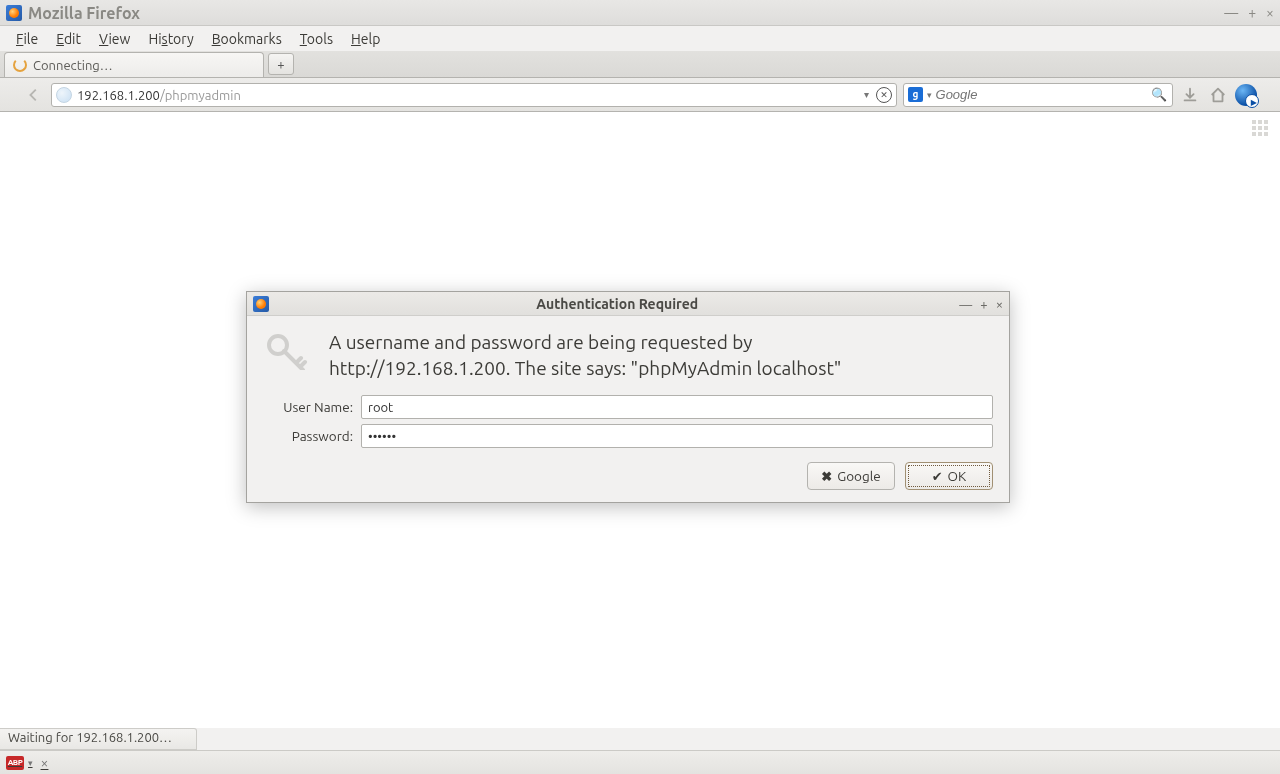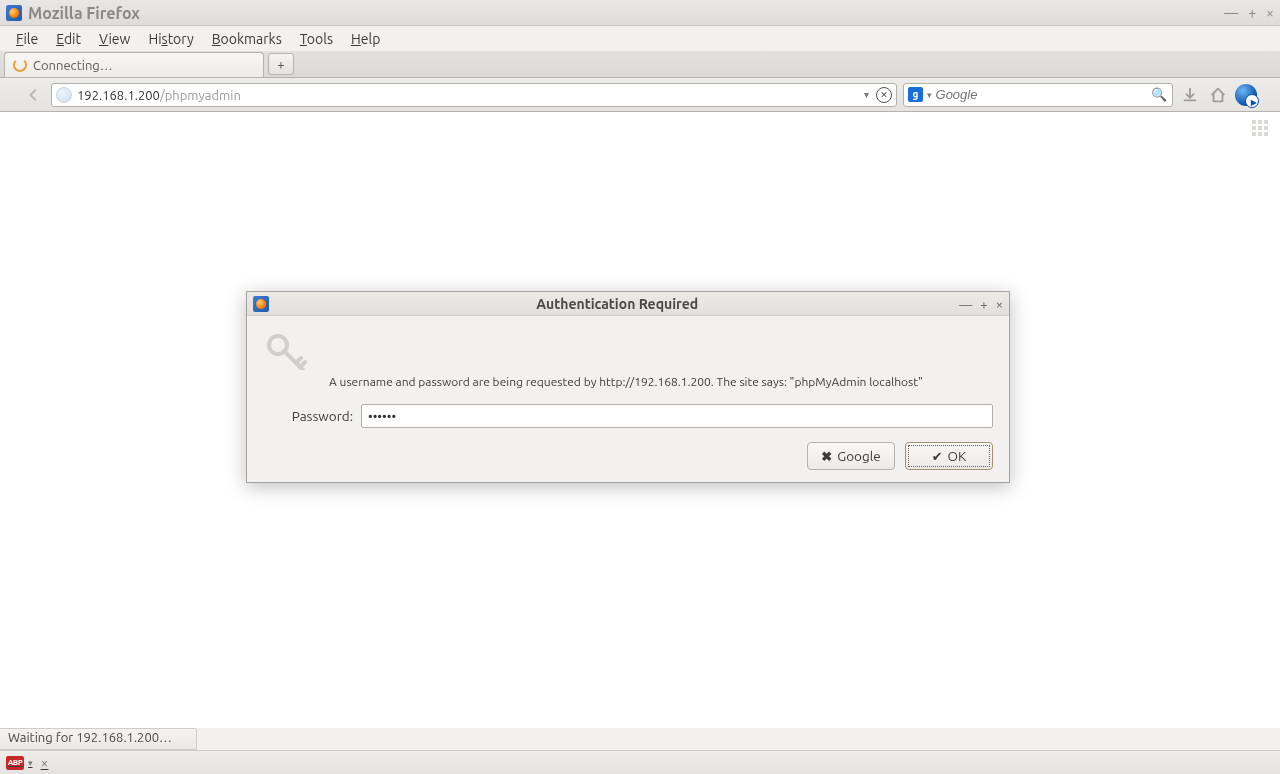--- a/index.html
+++ b/index.html
@@ -202,21 +202,21 @@
 .dialog-titlebar .app-icon{width:16px;height:16px;background:linear-gradient(135deg,#3b7dd8,#255aa6);border-radius:2px;display:flex;align-items:center;justify-content:center;margin-right:6px;}
 .dialog-titlebar .app-icon .fx{width:10px;height:10px;border-radius:50%;background:radial-gradient(circle at 35% 35%,#ffd27a,#ff7b00 60%);}
 .dialog-titlebar .dtitle{flex:1;text-align:center;font-weight:bold;font-size:14px;color:#4a4945;}
 .dialog-titlebar .dcontrols{display:flex;gap:8px;color:#6b6a66;}
 .dialog-titlebar .dcontrols span{cursor:pointer;font-size:13px;}
 
 .dialog-body{padding:14px 16px 12px;}
 .msg-row{display:flex;gap:18px;align-items:flex-start;margin-bottom:14px;}
 .key-icon{width:48px;min-width:48px;height:40px;position:relative;opacity:.6;}
 .key-icon svg{width:48px;height:40px;}
-.msg-text{font-size:12px;color:#3c3b37;line-height:1.35;max-width:600px;margin-top:44px;}
+.msg-text{font-size:19px;color:#3c3b37;line-height:1.35;max-width:600px;}
 
 .form-row{display:flex;align-items:center;margin:5px 0;}
 .form-row label{width:90px;text-align:right;margin-right:8px;font-size:13.5px;color:#3c3b37;}
 .form-row input{
   flex:1;height:24px;border:1px solid #b2b1ad;border-radius:2px;background:#fff;
   padding:0 6px;font-size:13px;color:#333;outline:none;font-family:inherit;
 }
 
 .dialog-buttons{display:flex;justify-content:flex-end;gap:10px;margin-top:14px;}
 .btn{
@@ -340,20 +340,24 @@
     <div class="msg-row">
       <div class="key-icon">
         <svg viewBox="0 0 48 40">
           <circle cx="15" cy="15" r="9" fill="none" stroke="#babab6" stroke-width="4"></circle>
           <path d="M21 21 L40 40 M33 33 l5 -5 M37 37 l5 -5" stroke="#babab6" stroke-width="4" fill="none" stroke-linecap="round"></path>
         </svg>
       </div>
       <div class="msg-text">A username and password are being requested by http://192.168.1.200. The site says: "phpMyAdmin localhost"</div>
     </div>
     <div class="form-row">
+      <label>User Name:</label>
+      <input type="text" value="root" style="">
+    </div>
+    <div class="form-row">
       <label>Password:</label>
       <input type="text" value="••••••" style="">
     </div>
     <div class="dialog-buttons">
       <div class="btn">
         <span class="x">✖</span>
         <span>Google</span>
       </div>
       <div class="btn focused">
         <span class="chk">✔</span>

